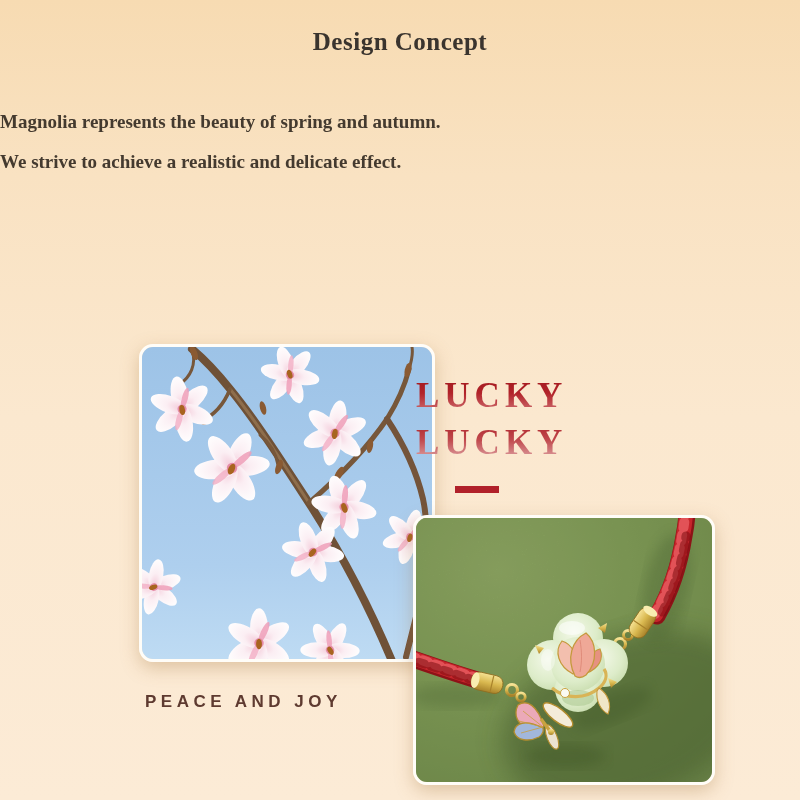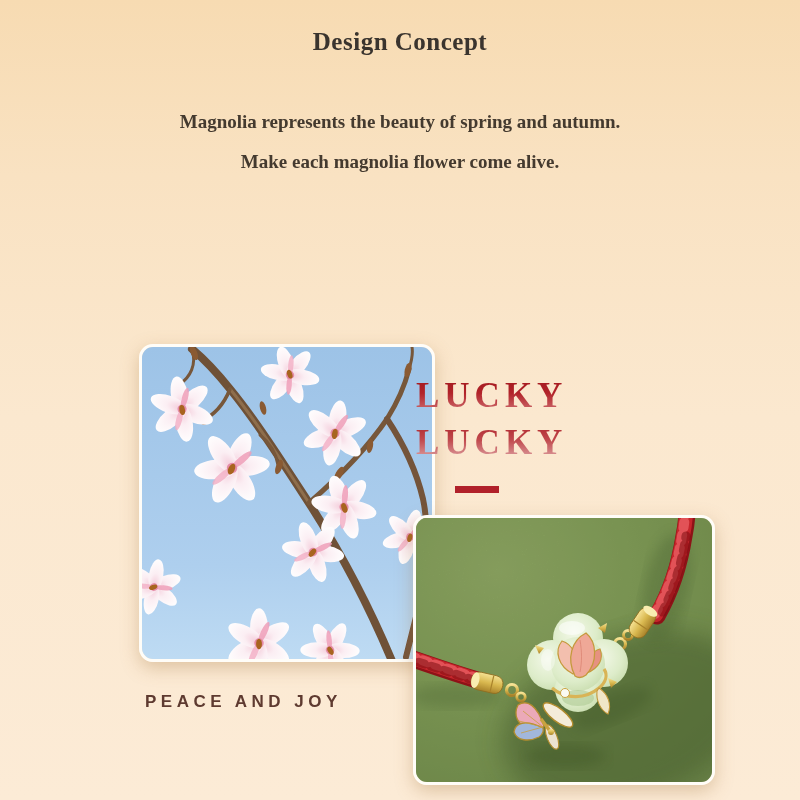--- a/index.html
+++ b/index.html
@@ -5,21 +5,21 @@
   html,body{margin:0;padding:0;}
   body{
     width:800px;height:800px;position:relative;overflow:hidden;
     font-family:"Liberation Serif", serif;
     background:linear-gradient(180deg,#f7dbb2 0%,#f9e2c2 22%,#fbe8cf 52%,#fcebd6 100%);
   }
   .title{
     position:absolute;top:28px;left:0;width:800px;margin:0;
     text-align:center;font-size:25px;font-weight:bold;color:#3a342e;letter-spacing:.5px;
   }
-  .intro{position:absolute;top:102px;left:0;width:800px;text-align:center;}
+  .intro{position:absolute;top:102px;left:0;width:800px;}
   .intro p{margin:0;height:40px;line-height:40px;font-size:19px;font-weight:bold;color:#443a2f;}
   figure{margin:0;}
   .photo{
     position:absolute;border:3px solid #fffdf8;border-radius:14px;overflow:hidden;
     box-shadow:0 6px 18px rgba(165,120,65,.35);
   }
   .photo-magnolia{left:139px;top:344px;width:290px;height:312px;z-index:1;}
   .photo-bracelet{left:413px;top:515px;width:296px;height:264px;z-index:3;}
   .photo svg{display:block;width:100%;height:100%;}
   .lucky{
@@ -43,21 +43,21 @@
 </style>
 </head>
 <body>
 
 <div class="page">
 
   <h1 class="title">Design Concept</h1>
 
   <div class="intro">
     <p>Magnolia represents the beauty of spring and autumn.</p>
-    <p>Make each magnolia flower come alive.</p>
+    <p>We strive to achieve a realistic and delicate effect.</p>
   </div>
 
   <figure class="photo photo-magnolia">
     <svg viewBox="0 0 290 312" preserveAspectRatio="none">
       <defs>
         <linearGradient id="sky" x1="0" y1="0" x2="0" y2="1">
           <stop offset="0" stop-color="#9dc3e7"></stop>
           <stop offset="0.7" stop-color="#aecfee"></stop>
           <stop offset="1" stop-color="#bedbf3"></stop>
         </linearGradient>

